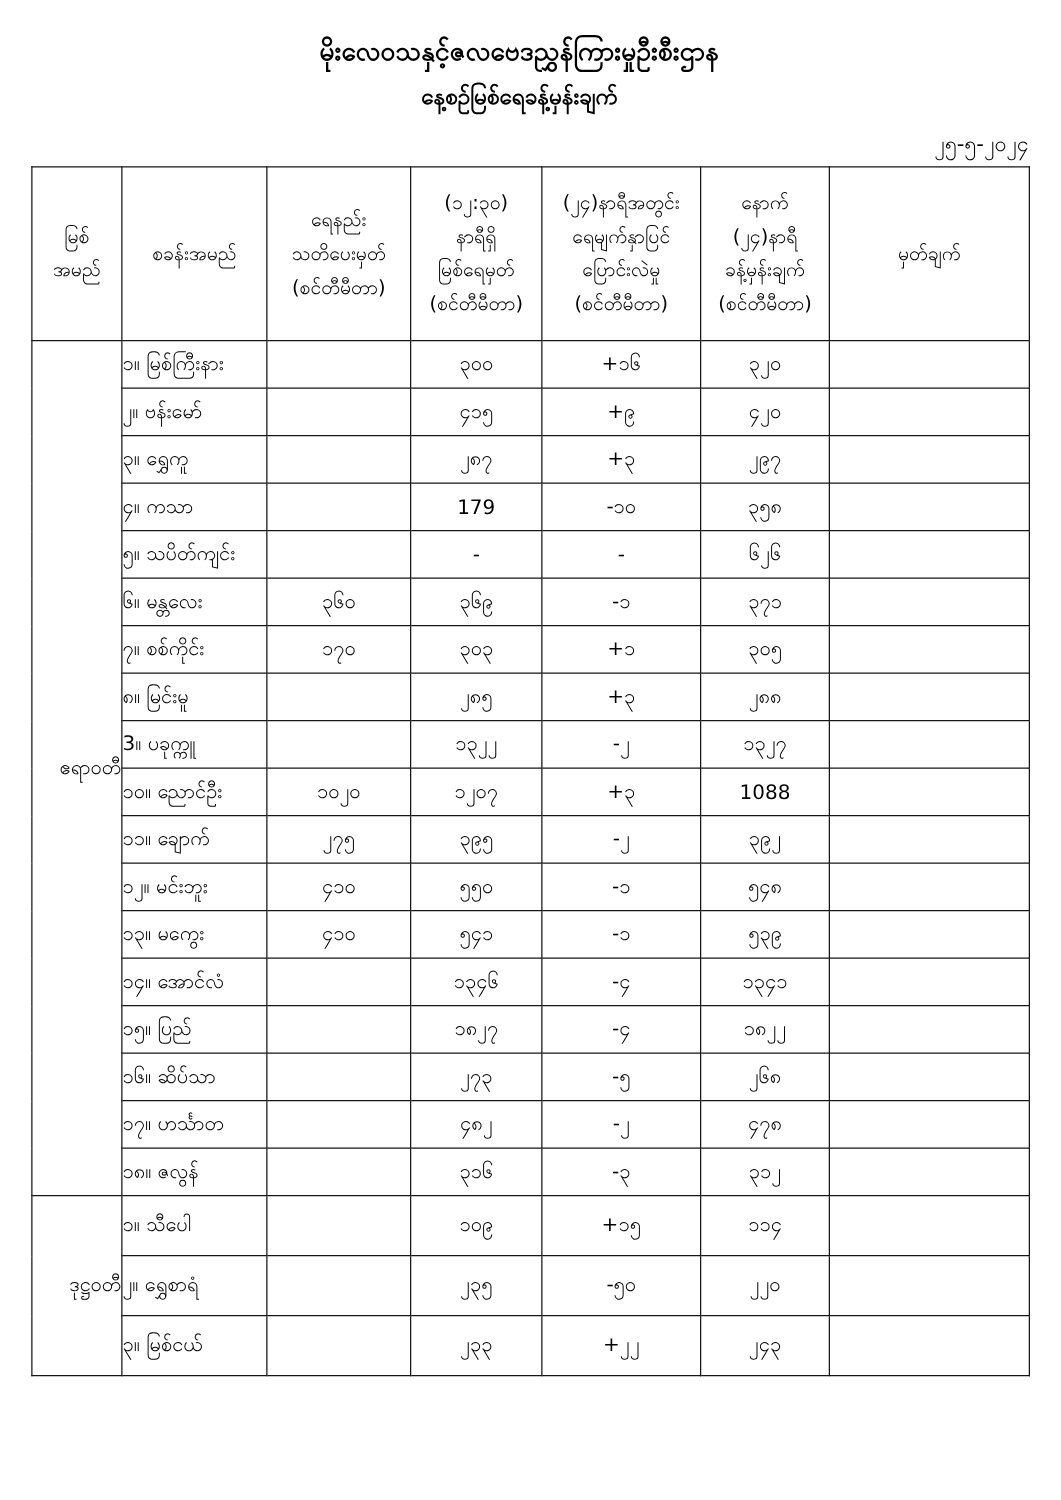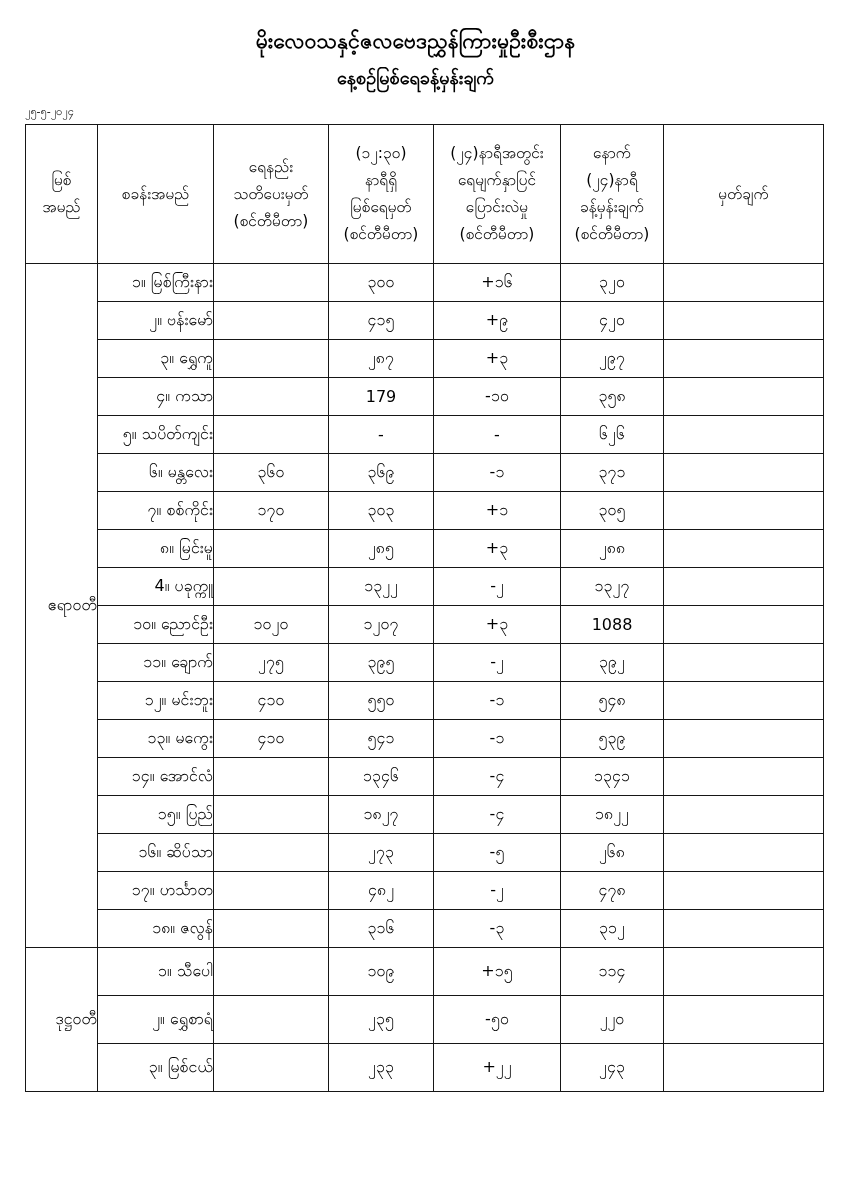--- a/index.html
+++ b/index.html
@@ -20,21 +20,22 @@
     letter-spacing: 0.2px;
   }
   .title-line2 {
     font-size: 18px;
     font-weight: bold;
     line-height: 40px;
   }
   .date-line {
     width: 798px;
     margin: 6px 0 4px 25px;
-    font-size: 11px;
+    text-align: right;
+    font-size: 17px;
   }
   table.forecast {
     border-collapse: collapse;
     table-layout: fixed;
     width: 798px;
     margin-left: 25px;
   }
   table.forecast th, table.forecast td {
     border: 1.7px solid #161616;
     padding: 0;
@@ -42,21 +43,21 @@
     font-weight: normal;
     font-size: 16px;
     overflow: hidden;
   }
   table.forecast th {
     height: 138px;
     text-align: center;
   }
   th .hline { line-height: 27px; font-size: 15.5px; }
   td.river-cell { text-align: right; font-size: 16px; }
-  td.station-cell { text-align: right; padding-left: 8px; }
+  td.station-cell { text-align: left; padding-left: 8px; }
   td.num-cell, td.remark-cell { text-align: center; }
   tr.data-row td { height: 37px; }
   tr.data-row.tall td { height: 47px; }
   .c1 { width: 72px; }
   .c2 { width: 116px; }
   .c3 { width: 115px; }
   .c4 { width: 105px; }
   .c5 { width: 127px; }
   .c6 { width: 103px; }
   .c7 { width: 160px; }
@@ -180,21 +181,21 @@
         </tr>
         <tr class="data-row">
           <td class="station-cell">၈။ မြင်းမူ</td>
           <td class="num-cell"></td>
           <td class="num-cell">၂၈၅</td>
           <td class="num-cell">+၃</td>
           <td class="num-cell">၂၈၈</td>
           <td class="remark-cell"></td>
         </tr>
         <tr class="data-row">
-          <td class="station-cell">4။ ပခုက္ကူ</td>
+          <td class="station-cell">3။ ပခုက္ကူ</td>
           <td class="num-cell"></td>
           <td class="num-cell">၁၃၂၂</td>
           <td class="num-cell">-၂</td>
           <td class="num-cell">၁၃၂၇</td>
           <td class="remark-cell"></td>
         </tr>
         <tr class="data-row">
           <td class="station-cell">၁၀။ ညောင်ဦး</td>
           <td class="num-cell">၁၀၂၀</td>
           <td class="num-cell">၁၂၀၇</td>

